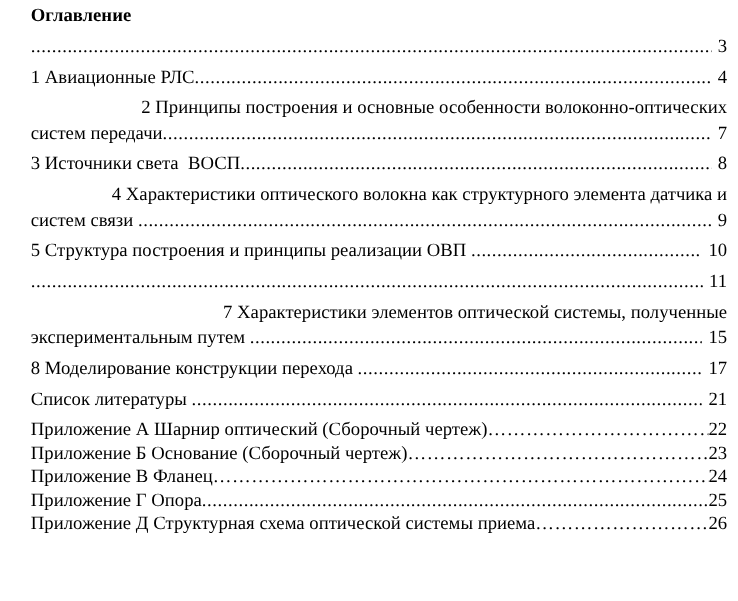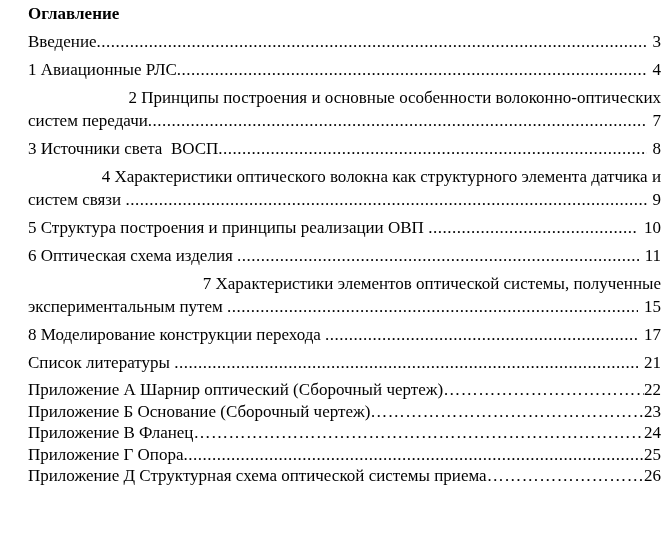--- a/index.html
+++ b/index.html
@@ -65,21 +65,20 @@
 </style>
 </head>
 <body>
 
 <div class="page-wrap">
 
   <h1 class="doc-title">Оглавление</h1>
 
   <div class="entry">
     <div class="row">
-      <span class="t">Введение</span>
       <span class="leader">....................................................................................................................................................................................................................................................................................................................................................................................................................................................................................................................</span>
       <span class="page gapped">3</span>
     </div>
   </div>
 
   <div class="entry">
     <div class="row">
       <span class="t">1 Авиационные РЛС</span>
       <span class="leader">....................................................................................................................................................................................................................................................................................................................................................................................................................................................................................................................</span>
       <span class="page gapped">4</span>
@@ -115,21 +114,20 @@
   <div class="entry">
     <div class="row">
       <span class="t">5 Структура построения и принципы реализации ОВП </span>
       <span class="leader">....................................................................................................................................................................................................................................................................................................................................................................................................................................................................................................................</span>
       <span class="page gapped">10</span>
     </div>
   </div>
 
   <div class="entry">
     <div class="row">
-      <span class="t">6 Оптическая схема изделия </span>
       <span class="leader">....................................................................................................................................................................................................................................................................................................................................................................................................................................................................................................................</span>
       <span class="page gapped">11</span>
     </div>
   </div>
 
   <div class="entry">
     <div class="line">7 Характеристики элементов оптической системы, полученные</div>
     <div class="row">
       <span class="t">экспериментальным путем </span>
       <span class="leader">....................................................................................................................................................................................................................................................................................................................................................................................................................................................................................................................</span>

